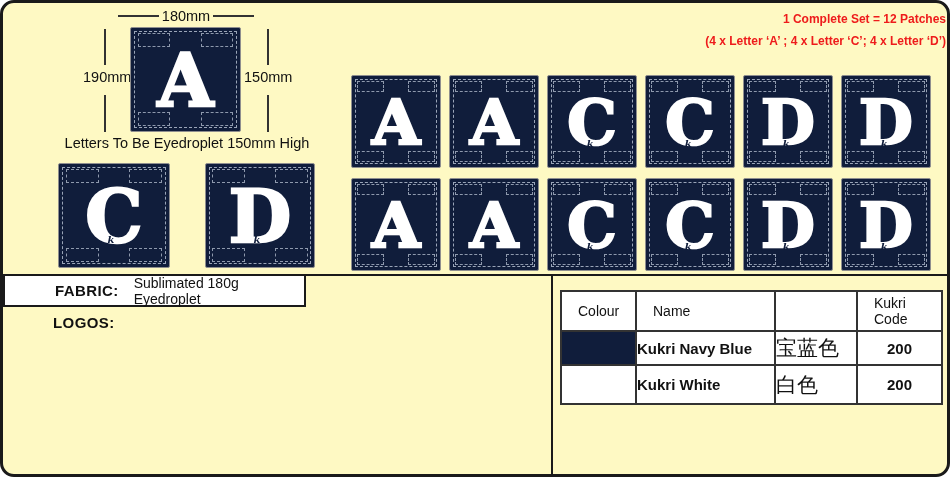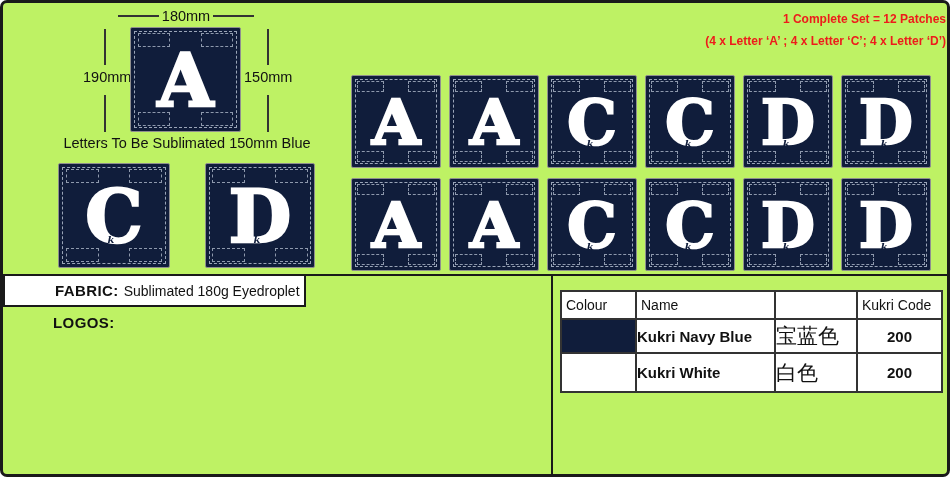--- a/index.html
+++ b/index.html
@@ -1,19 +1,19 @@
 <!DOCTYPE html>
 <html><head>
 <meta charset="utf-8">
 <style>
   * { margin:0; padding:0; box-sizing:border-box; }
   body { background:#fff; font-family:"Liberation Sans", sans-serif; }
   .sheet{
     position:relative; width:950px; height:477px;
-    border:3px solid #1a1a1a; border-radius:7px; background:#bef264; overflow:hidden;
+    border:3px solid #1a1a1a; border-radius:14px; background:#fef9c3; overflow:hidden;
   }
   
   .patch{
     position:absolute; background:#101d3b; border:1px solid #8f8f8f; border-radius:2px;
     display:flex; align-items:center; justify-content:center;
   }
   .patch::before{
     content:""; position:absolute; inset:3px; border:1px dashed #9aa5b8; pointer-events:none;
   }
   .corner{
@@ -59,29 +59,29 @@
   .set-note span{ display:block; }
   
   .h-div{ position:absolute; left:0; right:0; top:271px; height:2px; background:#1a1a1a; }
   .v-div{ position:absolute; left:548px; top:271px; bottom:0; width:2px; background:#1a1a1a; }
   .fabric-box{
     position:absolute; left:0; top:271px; width:303px; height:33px;
     border:2px solid #1a1a1a; background:#fff;
     display:flex; align-items:center; padding-left:9px;
   }
   .bold-label{ font-weight:bold; font-size:15px; letter-spacing:0.4px; color:#111;margin-left:41px; }
-  .fabric-value{ font-size:14px; margin-left:5px; color:#111; }
+  .fabric-value{ font-size:14px; margin-left:15px; color:#111; }
   .logos-label{ position:absolute; left:9px; top:311px; }
   
   .color-table{
     position:absolute; left:557px; top:287px; border-collapse:collapse; background:#fff;
   }
   .color-table th, .color-table td{ border:2px solid #333; padding:0; }
   .color-table th{
-    font-weight:normal; font-size:14px; text-align:left; padding-left:4px; height:28px; color:#111;
+    font-weight:normal; font-size:14px; text-align:left; padding-left:16px; height:40px; color:#111;
   }
   .row-1 td{ height:34px; } .row-2 td{ height:39px; }
   .name-cell{ font-weight:bold; font-size:15px; padding-left:10px; color:#111; }
   .cn-cell{ font-size:21px; font-family:"DejaVu Serif", serif; color:#111; }
   .code-cell{ font-weight:bold; font-size:15px; text-align:center; color:#111; }
 </style>
 </head>
 <body>
 
 <div class="sheet">
@@ -102,21 +102,21 @@
 
   <div class="patch" style="left:127px; top:24px; width:111px; height:105px;">
     <i class="corner tl"></i>
     <i class="corner tr"></i>
     <i class="corner bl"></i>
     <i class="corner br"></i>
     <b class="letter large-letter">A</b>
     <s class="kmark">k</s>
   </div>
 
-  <div class="caption">Letters To Be Sublimated 150mm Blue</div>
+  <div class="caption">Letters To Be Eyedroplet 150mm High</div>
 
   <div class="patch" style="left:55px; top:160px; width:112px; height:105px;">
     <i class="corner tl"></i>
     <i class="corner tr"></i>
     <i class="corner bl"></i>
     <i class="corner br"></i>
     <b class="letter large-letter">C</b>
     <s class="kmark">k</s>
   </div>
   <div class="patch" style="left:202px; top:160px; width:110px; height:105px;">

